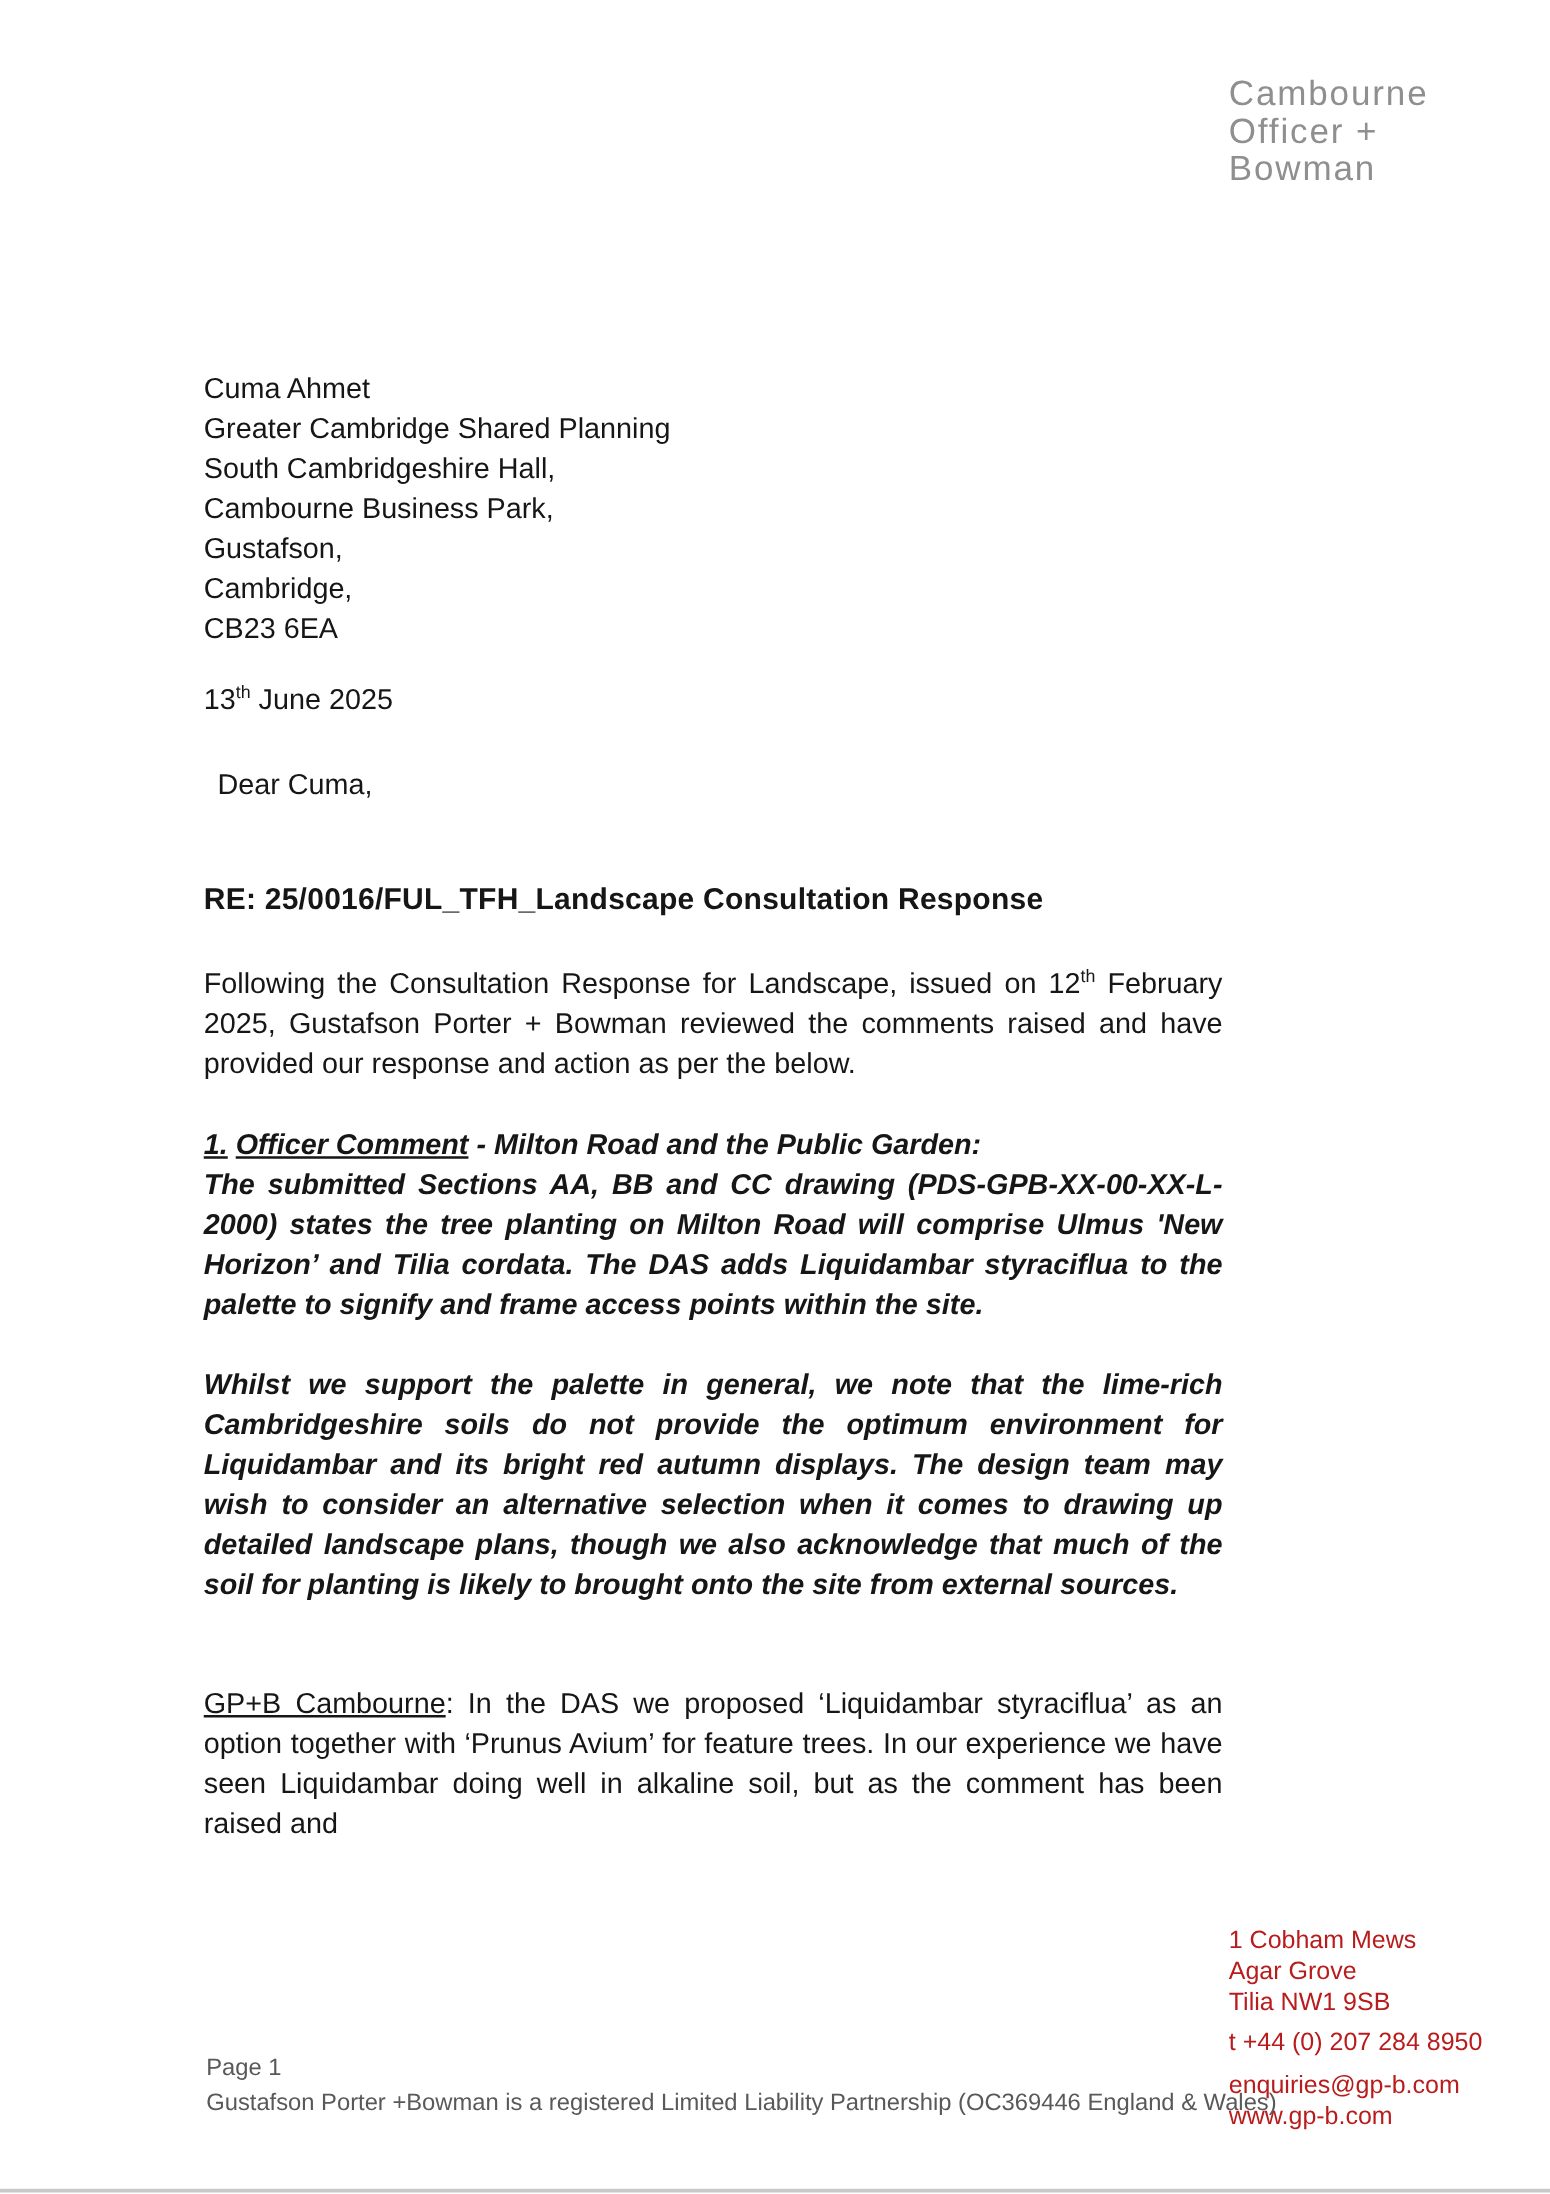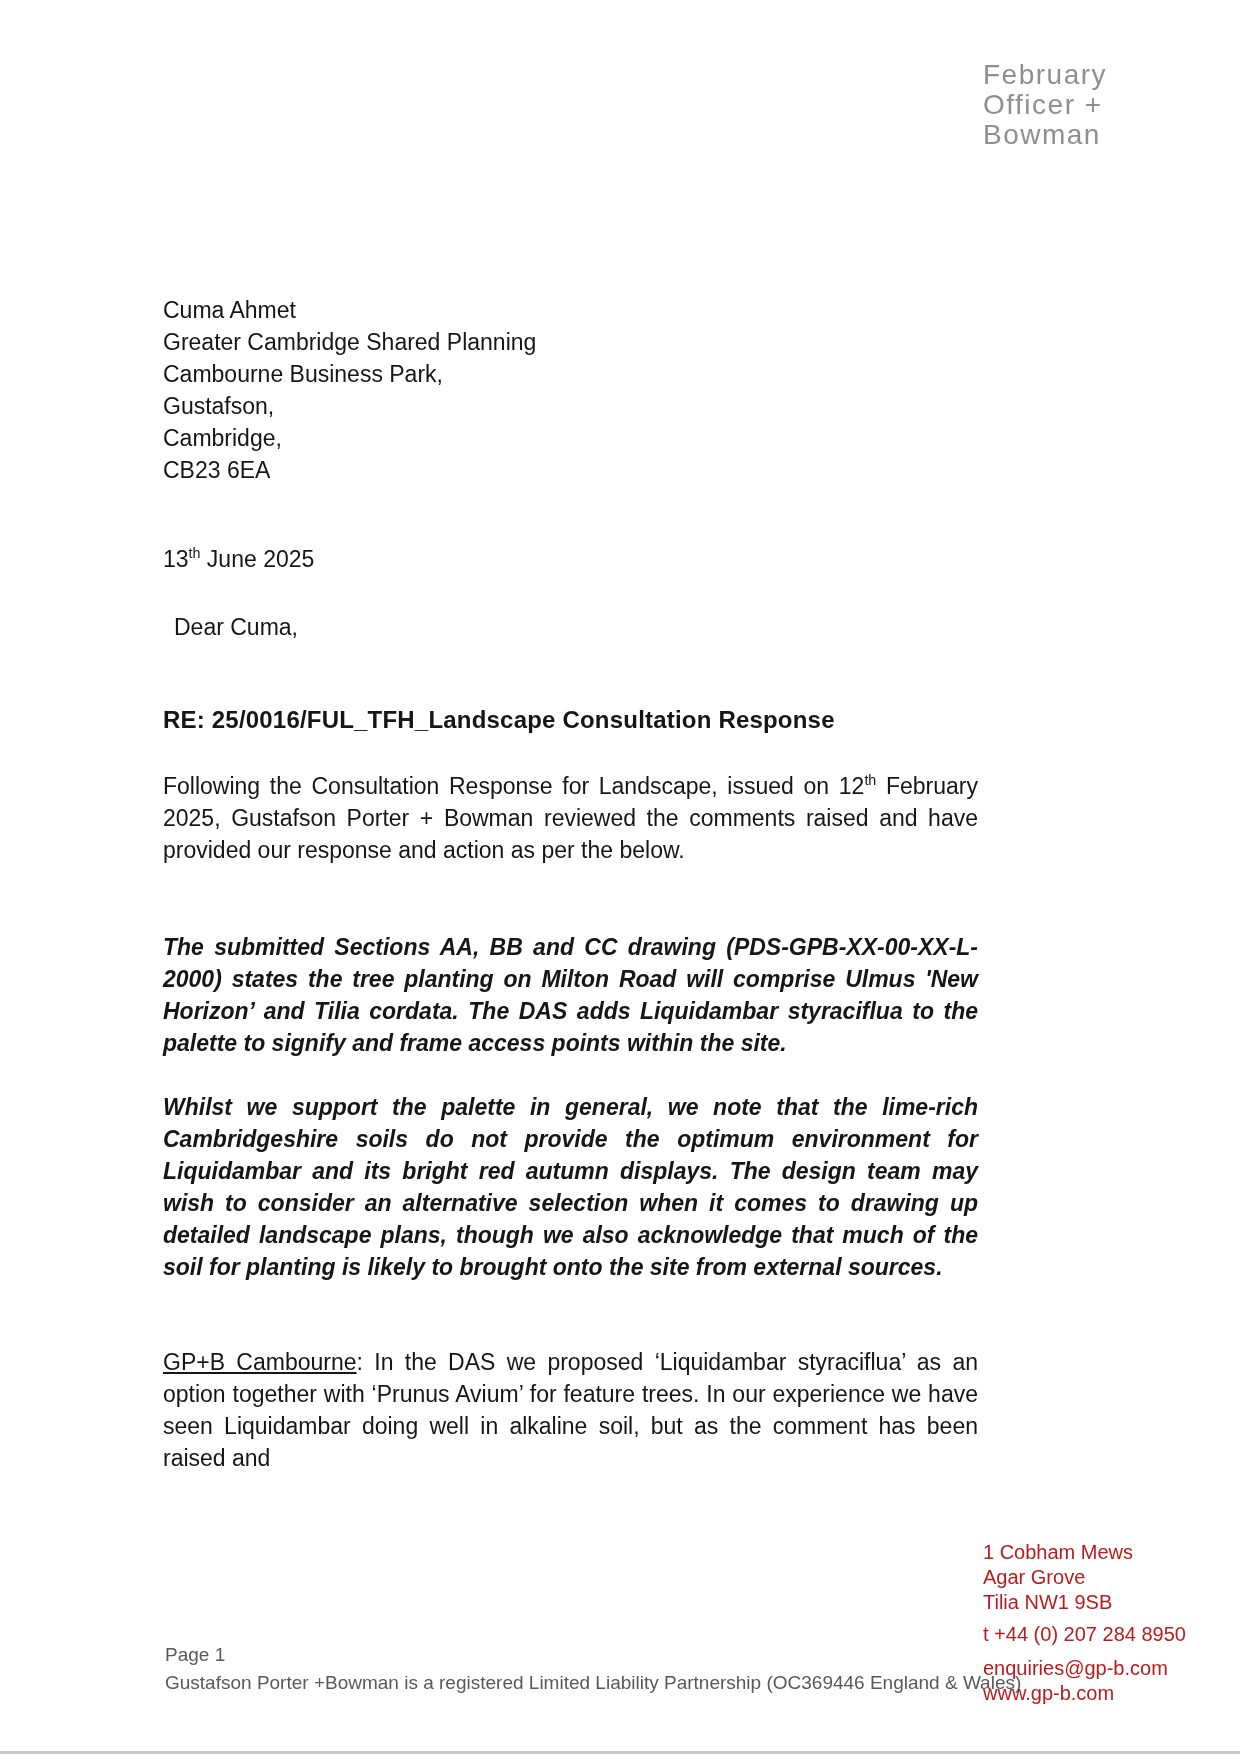--- a/index.html
+++ b/index.html
@@ -119,42 +119,44 @@
     height: 3px;
     background: #c9c9c9;
   }
 </style>
 </head>
 <body>
 
 <div class="page">
 
   <div class="abs logo">
-    <div>February</div>
+    <div>Cambourne</div>
     <div>Officer +</div>
     <div>Bowman</div>
   </div>
 
   <div class="abs recipient">
     <div>Cuma Ahmet</div>
     <div>Greater Cambridge Shared Planning</div>
+    <div>South Cambridgeshire Hall,</div>
     <div>Cambourne Business Park,</div>
     <div>Gustafson,</div>
     <div>Cambridge,</div>
     <div>CB23 6EA</div>
   </div>
 
   <div class="abs dateline"><span>13</span><sup class="ord">th</sup><span> June 2025</span></div>
 
   <div class="abs salutation">Dear Cuma,</div>
 
   <div class="abs subject">RE: 25/0016/FUL_TFH_Landscape Consultation Response</div>
 
   <p class="abs bodycol para intro"><span>Following the Consultation Response for Landscape, issued on 12</span><sup class="ord">th</sup><span> February 2025, Gustafson Porter + Bowman reviewed the comments raised and have provided our response and action as per the below.</span></p>
 
+  <div class="abs bodycol sec-heading"><span class="u">1.</span> <span class="u">Officer Comment</span><span> - Milton Road and the Public Garden:</span></div>
 
   <p class="abs bodycol para bolditalic officer1">The submitted Sections AA, BB and CC drawing (PDS-GPB-XX-00-XX-L-2000) states the tree planting on Milton Road will comprise Ulmus 'New Horizon’ and Tilia cordata. The DAS adds Liquidambar styraciflua to the palette to signify and frame access points within the site.</p>
 
   <p class="abs bodycol para bolditalic officer2">Whilst we support the palette in general, we note that the lime-rich Cambridgeshire soils do not provide the optimum environment for Liquidambar and its bright red autumn displays. The design team may wish to consider an alternative selection when it comes to drawing up detailed landscape plans, though we also acknowledge that much of the soil for planting is likely to brought onto the site from external sources.</p>
 
   <p class="abs bodycol para response"><span class="u">GP+B Cambourne</span><span>: In the DAS we proposed ‘Liquidambar styraciflua’ as an option together with ‘Prunus Avium’ for feature trees. In our experience we have seen Liquidambar doing well in alkaline soil, but as the comment has been raised and</span></p>
 
   <div class="abs footer-right">
     <div>1 Cobham Mews</div>
     <div>Agar Grove</div>

